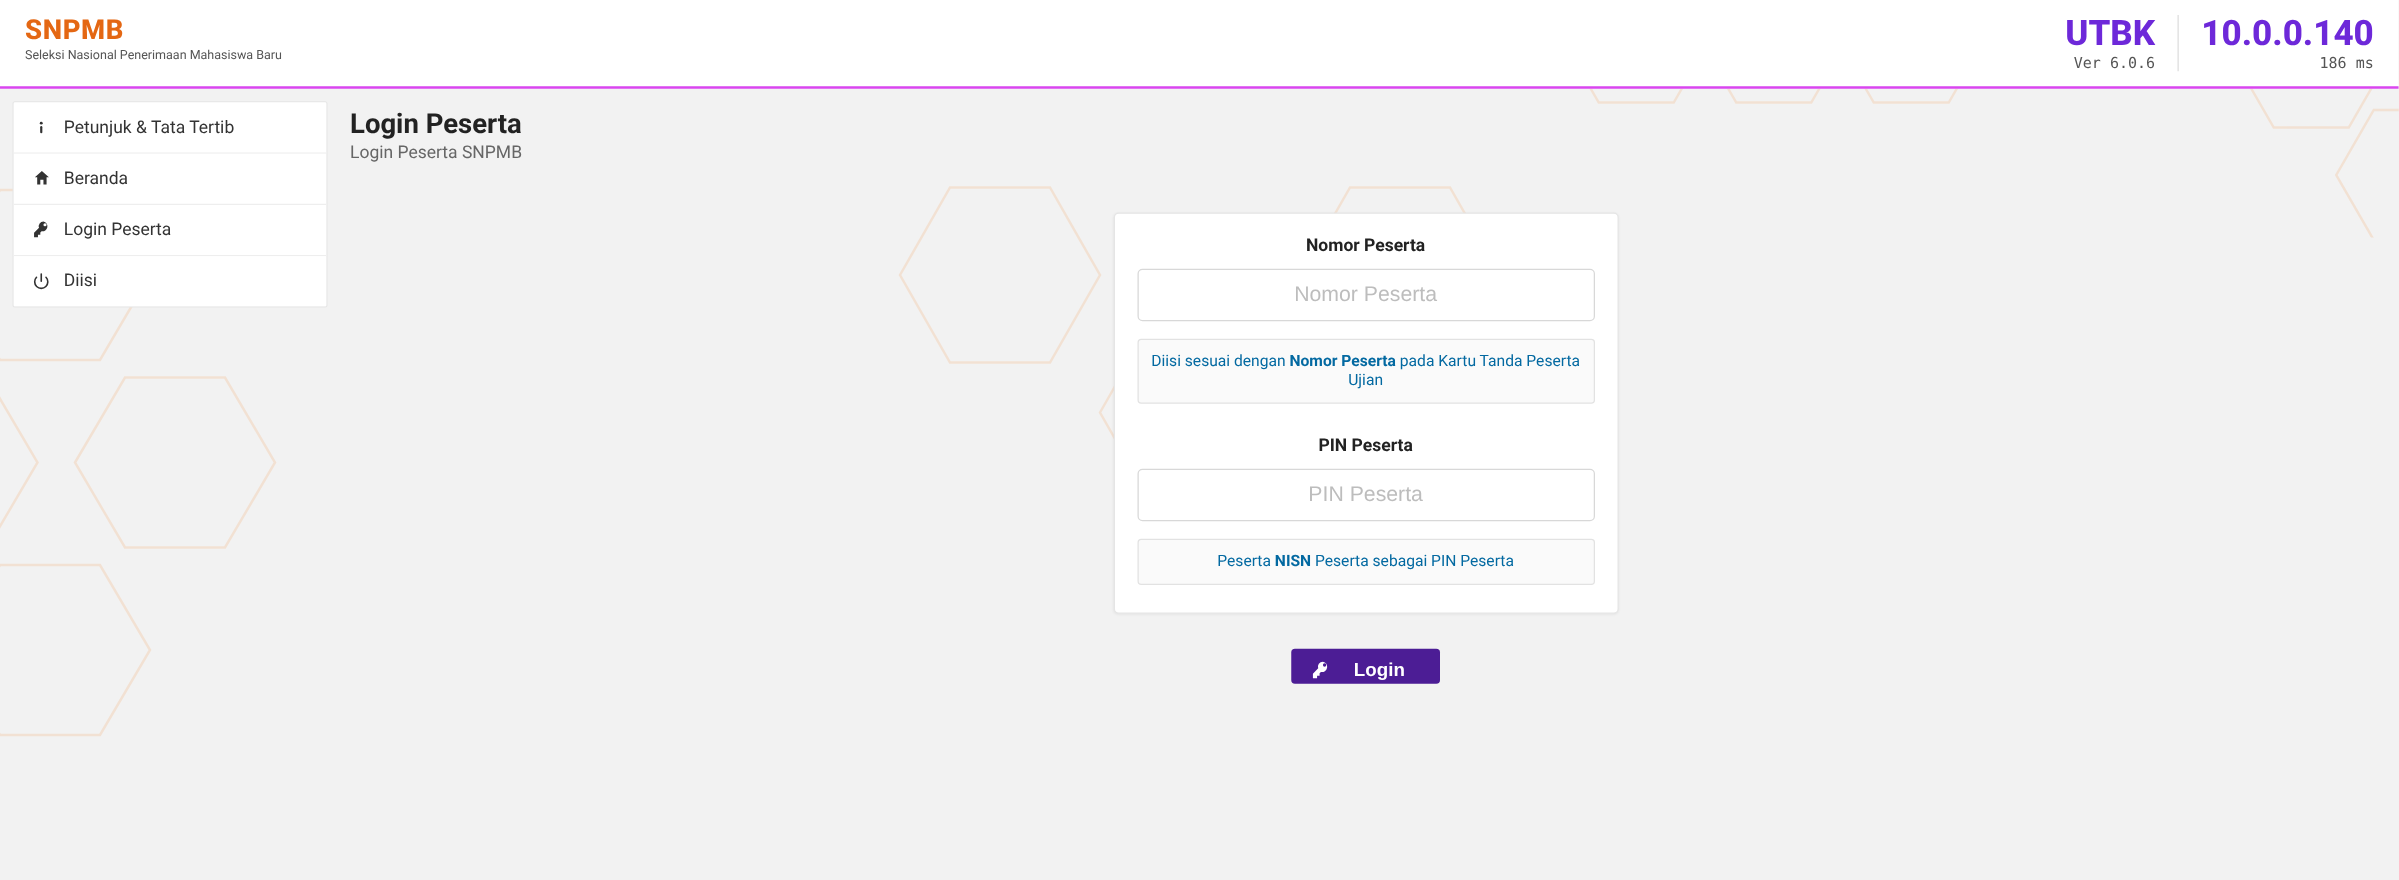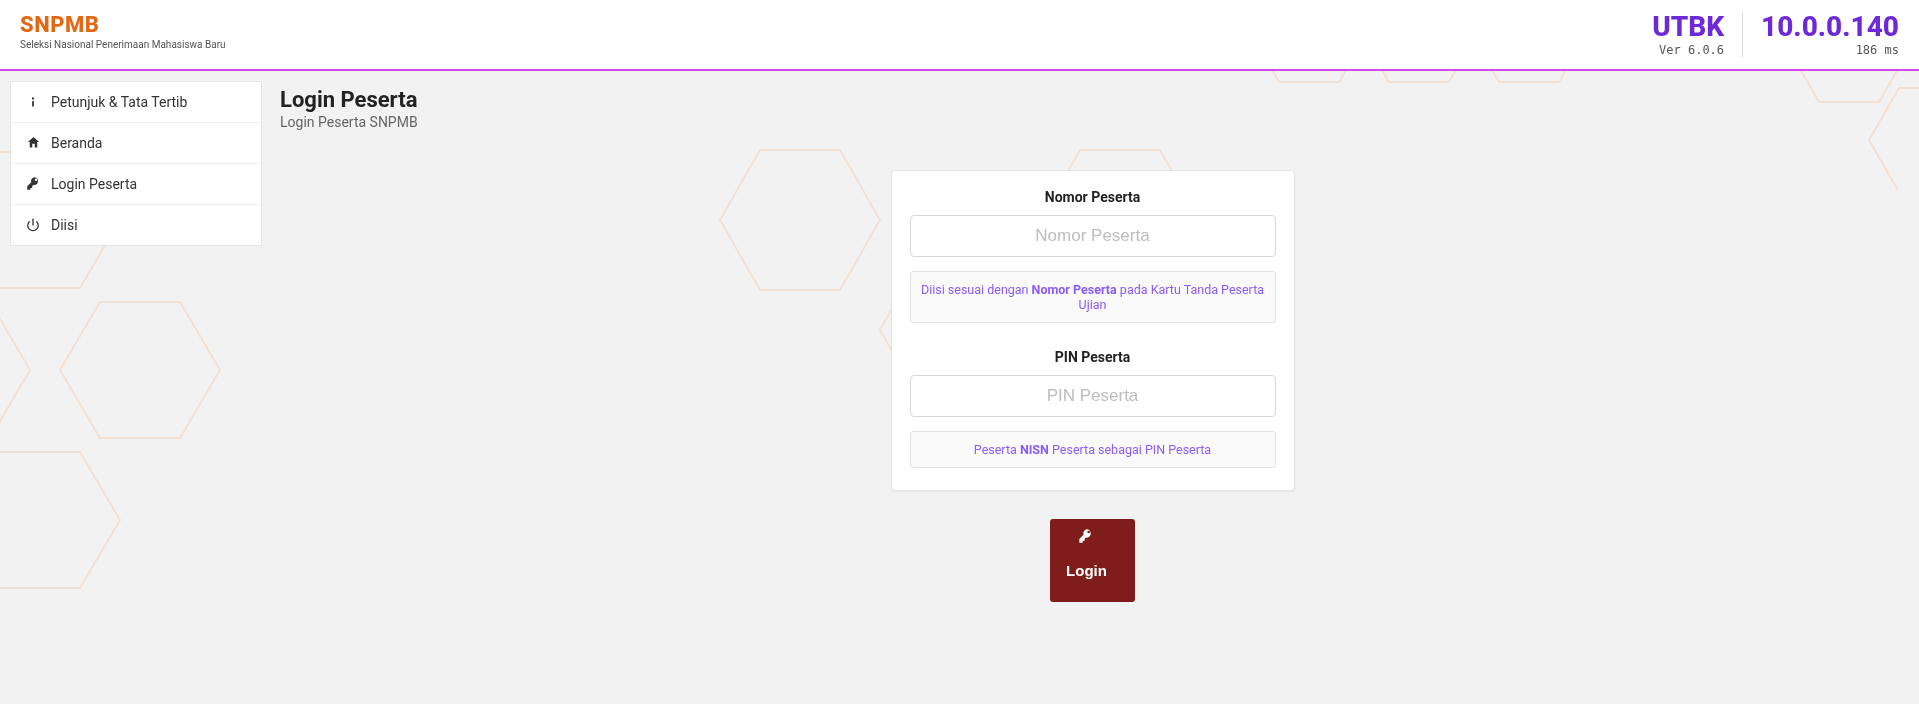--- a/index.html
+++ b/index.html
@@ -97,39 +97,38 @@
   }
   .text-input::placeholder { color: #bdbdbd; }
   .hint {
     margin-top: 14px;
     border: 1px solid #e2e2e2;
     background: #fafafa;
     border-radius: 3px;
     padding: 10px 8px;
     font-size: 12.5px;
     text-align: center;
-    color: #8b5cf6;
+    color: #0369a1;
   }
   .hint b { font-weight: 700; }
   .field-block + .field-block { margin-top: 26px; }
 
   .login-btn-row { text-align: center; margin-top: 28px; }
   .login-btn {
     display: inline-flex;
     align-items: center;
     gap: 18px;
-    background: #7f1d1d;
+    background: #4c1d95;
     color: #fff;
     border: none;
     border-radius: 3px;
-    padding: 9px 28px 23px 16px;
+    padding: 9px 28px 2px 16px;
     font-size: 15px;
     font-weight: 600;
     cursor: pointer;
-    flex-direction: column;
   }
   .login-btn .ico { display: inline-flex; }
 </style>
 </head>
 <body>
 
 <div class="bg-hex" style="top:-40px; right:280px;">
   <svg width="420" height="140" viewBox="0 0 420 140">
       <g fill="none" stroke="#f3b17a" stroke-width="2">
     <polygon points="30,70 60,18 120,18 150,70 120,122 60,122"></polygon>

